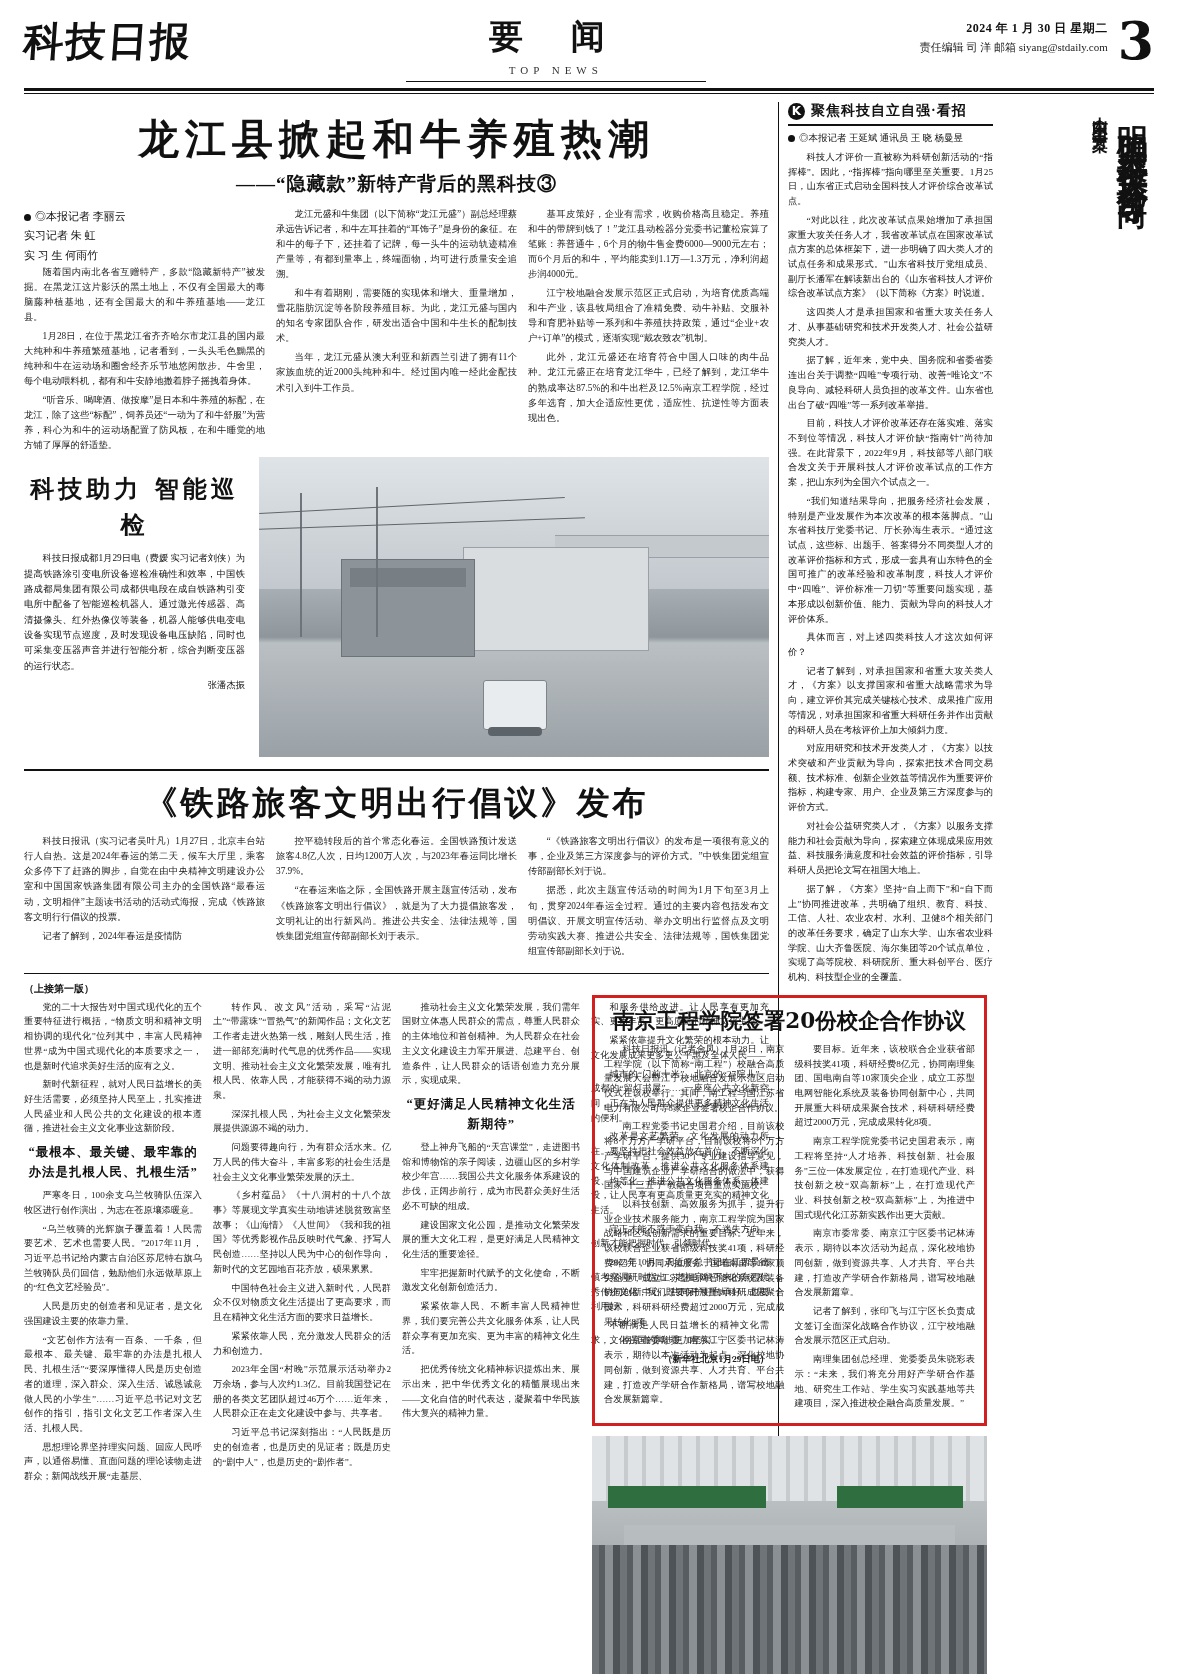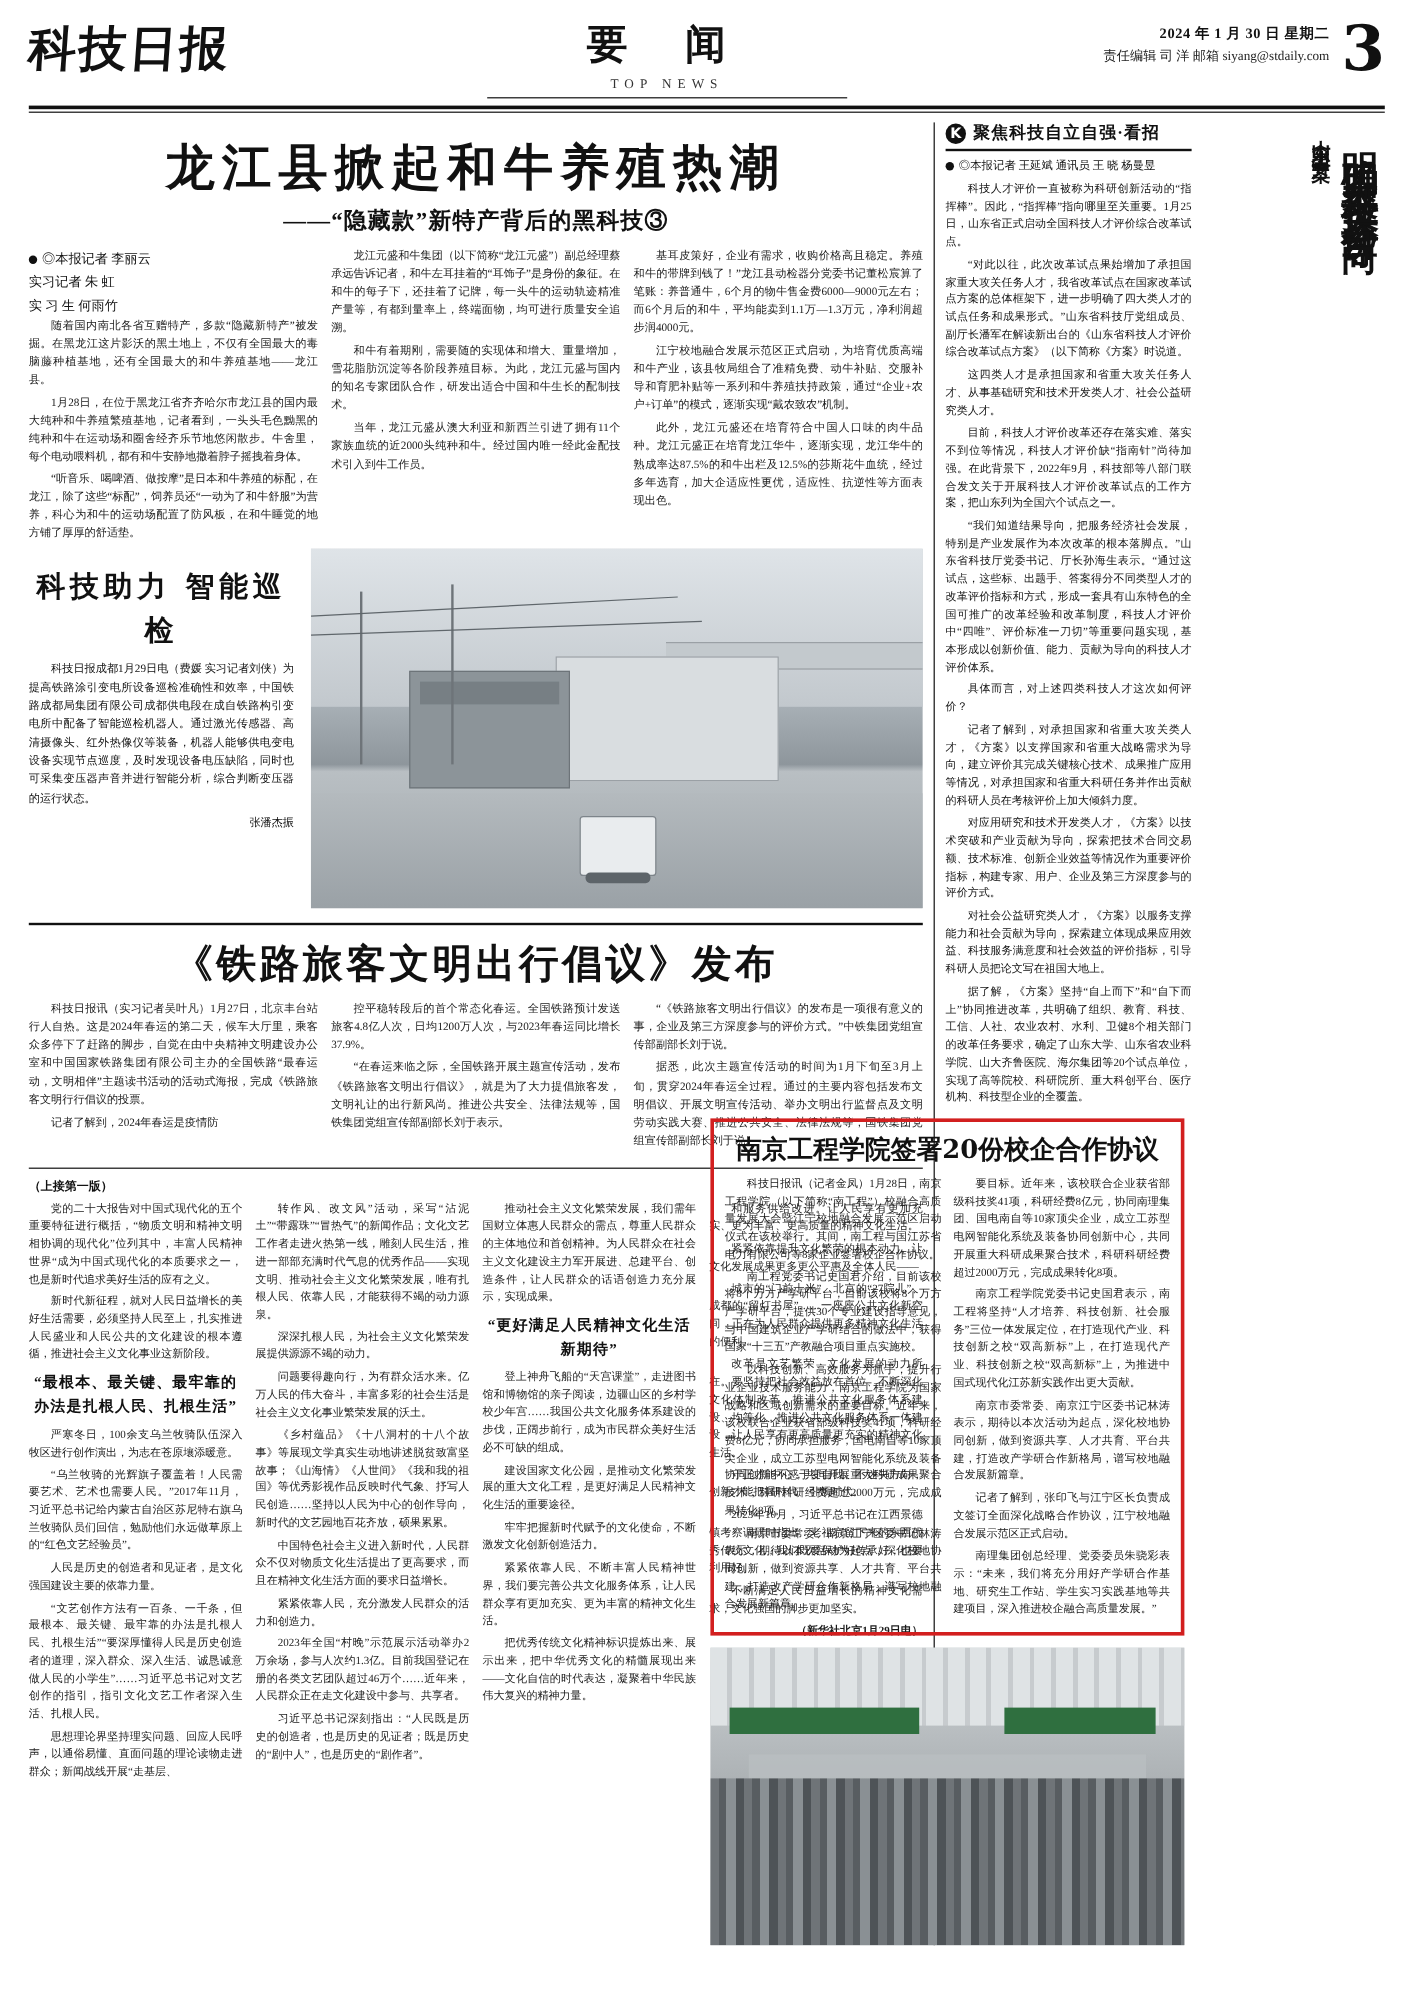--- a/index.html
+++ b/index.html
@@ -190,21 +190,21 @@
           <p>“听音乐、喝啤酒、做按摩”是日本和牛养殖的标配，在龙江，除了这些“标配”，饲养员还“一动为了和牛舒服”为营养，科心为和牛的运动场配置了防风板，在和牛睡觉的地方铺了厚厚的舒适垫。</p>
         </div>
         <div class="col">
           <p>龙江元盛和牛集团（以下简称“龙江元盛”）副总经理蔡承远告诉记者，和牛左耳挂着的“耳饰子”是身份的象征。在和牛的每子下，还挂着了记牌，每一头牛的运动轨迹精准产量等，有都到量率上，终端面物，均可进行质量安全追溯。</p>
           <p>和牛有着期刚，需要随的实现体和增大、重量增加，雪花脂肪沉淀等各阶段养殖目标。为此，龙江元盛与国内的知名专家团队合作，研发出适合中国和牛生长的配制技术。</p>
           <p>当年，龙江元盛从澳大利亚和新西兰引进了拥有11个家族血统的近2000头纯种和牛。经过国内唯一经此金配技术引入到牛工作员。</p>
         </div>
         <div class="col">
           <p>基耳皮策好，企业有需求，收购价格高且稳定。养殖和牛的带牌到钱了！”龙江县动检器分党委书记董松宸算了笔账：养普通牛，6个月的物牛售金费6000—9000元左右；而6个月后的和牛，平均能卖到1.1万—1.3万元，净利润超步润4000元。</p>
           <p>江宁校地融合发展示范区正式启动，为培育优质高端和牛产业，该县牧局组合了准精免费、动牛补贴、交服补导和育肥补贴等一系列和牛养殖扶持政策，通过“企业+农户+订单”的模式，逐渐实现“戴农致农”机制。</p>
-          <p>此外，龙江元盛还在培育符合中国人口味的肉牛品种。龙江元盛正在培育龙江华牛，逐渐实现，龙江华牛的熟成率达87.5%的和牛出栏及12.5%的莎斯花牛血统，经过多年选育，加大企适应性更优，适应性、抗逆性等方面表现出色。</p>
+          <p>此外，龙江元盛还在培育符合中国人口味的肉牛品种。龙江元盛正在培育龙江华牛，已经了解到，龙江华牛的熟成率达87.5%的和牛出栏及12.5%南京工程学院，经过多年选育，加大企适应性更优，适应性、抗逆性等方面表现出色。</p>
         </div>
       </div>
 
       <div class="photo-flow">
         <div class="photo-caption-block">
           <div class="pc-title">科技助力
 智能巡检</div>
           <div class="pc-body">科技日报成都1月29日电（费媛 实习记者刘侠）为提高铁路涂引变电所设备巡检准确性和效率，中国铁路成都局集团有限公司成都供电段在成自铁路构引变电所中配备了智能巡检机器人。通过激光传感器、高清摄像头、红外热像仪等装备，机器人能够供电变电设备实现节点巡度，及时发现设备电压缺陷，同时也可采集变压器声音并进行智能分析，综合判断变压器的运行状态。</div>
           <div class="pc-sign">张潘杰振</div>
         </div>
@@ -294,20 +294,21 @@
       <div class="kbar">
         <div class="kbadge">K</div>
         <div class="ktitle">聚焦科技自立自强·看招</div>
       </div>
       <div class="kby">
         <span class="dot"></span><span>◎本报记者  王延斌   通讯员  王 晓  杨曼昱</span>
       </div>
       <p>科技人才评价一直被称为科研创新活动的“指挥棒”。因此，“指挥棒”指向哪里至关重要。1月25日，山东省正式启动全国科技人才评价综合改革试点。</p>
       <p>“对此以往，此次改革试点果始增加了承担国家重大攻关任务人才，我省改革试点在国家改革试点方案的总体框架下，进一步明确了四大类人才的试点任务和成果形式。”山东省科技厅党组成员、副厅长潘军在解读新出台的《山东省科技人才评价综合改革试点方案》（以下简称《方案》时说道。</p>
       <p>这四类人才是承担国家和省重大攻关任务人才、从事基础研究和技术开发类人才、社会公益研究类人才。</p>
+      <p>据了解，近年来，党中央、国务院和省委省委连出台关于调整“四唯”专项行动、改善“唯论文”不良导向、减轻科研人员负担的改革文件。山东省也出台了破“四唯”等一系列改革举措。</p>
       <p>目前，科技人才评价改革还存在落实难、落实不到位等情况，科技人才评价缺“指南针”尚待加强。在此背景下，2022年9月，科技部等八部门联合发文关于开展科技人才评价改革试点的工作方案，把山东列为全国六个试点之一。</p>
       <p>“我们知道结果导向，把服务经济社会发展，特别是产业发展作为本次改革的根本落脚点。”山东省科技厅党委书记、厅长孙海生表示。“通过这试点，这些标、出题手、答案得分不同类型人才的改革评价指标和方式，形成一套具有山东特色的全国可推广的改革经验和改革制度，科技人才评价中“四唯”、评价标准一刀切”等重要问题实现，基本形成以创新价值、能力、贡献为导向的科技人才评价体系。</p>
       <p>具体而言，对上述四类科技人才这次如何评价？</p>
       <p>记者了解到，对承担国家和省重大攻关类人才，《方案》以支撑国家和省重大战略需求为导向，建立评价其完成关键核心技术、成果推广应用等情况，对承担国家和省重大科研任务并作出贡献的科研人员在考核评价上加大倾斜力度。</p>
       <p>对应用研究和技术开发类人才，《方案》以技术突破和产业贡献为导向，探索把技术合同交易额、技术标准、创新企业效益等情况作为重要评价指标，构建专家、用户、企业及第三方深度参与的评价方式。</p>
       <p>对社会公益研究类人才，《方案》以服务支撑能力和社会贡献为导向，探索建立体现成果应用效益、科技服务满意度和社会效益的评价指标，引导科研人员把论文写在祖国大地上。</p>
       <p>据了解，《方案》坚持“自上而下”和“自下而上”协同推进改革，共明确了组织、教育、科技、工信、人社、农业农村、水利、卫健8个相关部门的改革任务要求，确定了山东大学、山东省农业科学院、山大齐鲁医院、海尔集团等20个试点单位，实现了高等院校、科研院所、重大科创平台、医疗机构、科技型企业的全覆盖。</p>
 
       <div class="boxed" style="width:395px;margin-left:-196px;">
         <div class="boxed-title">南京工程学院签署20份校企合作协议</div>

